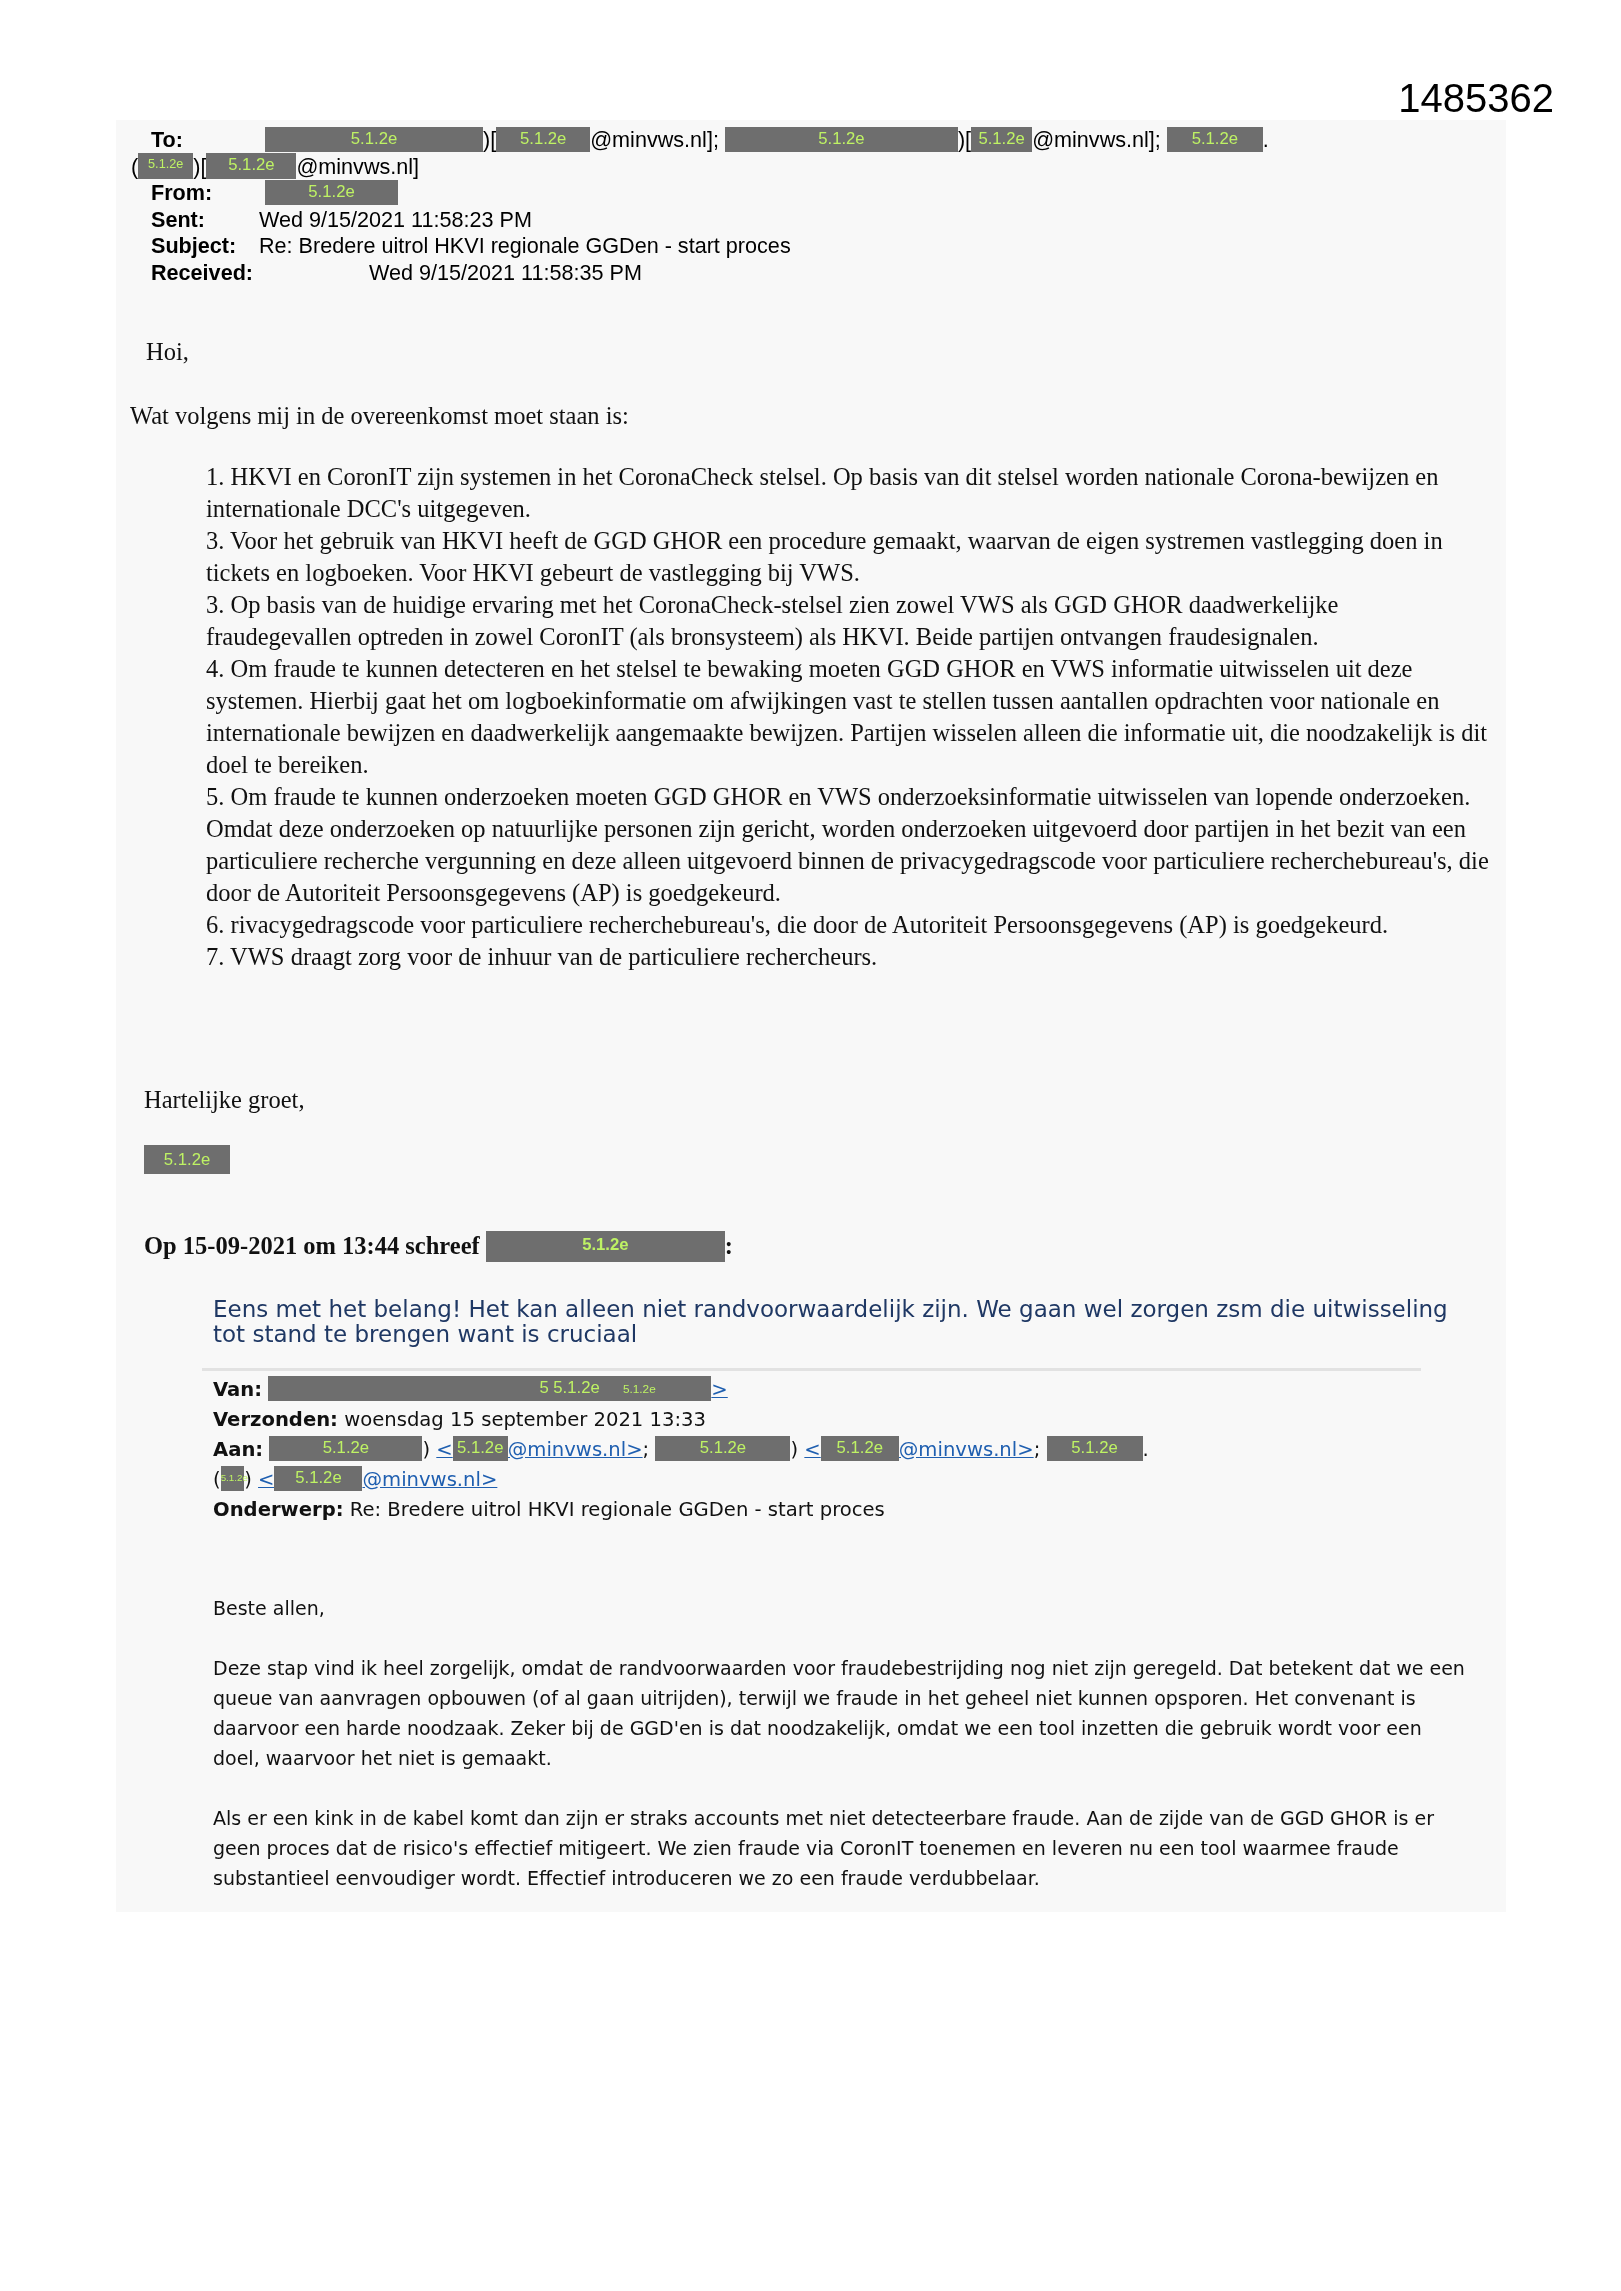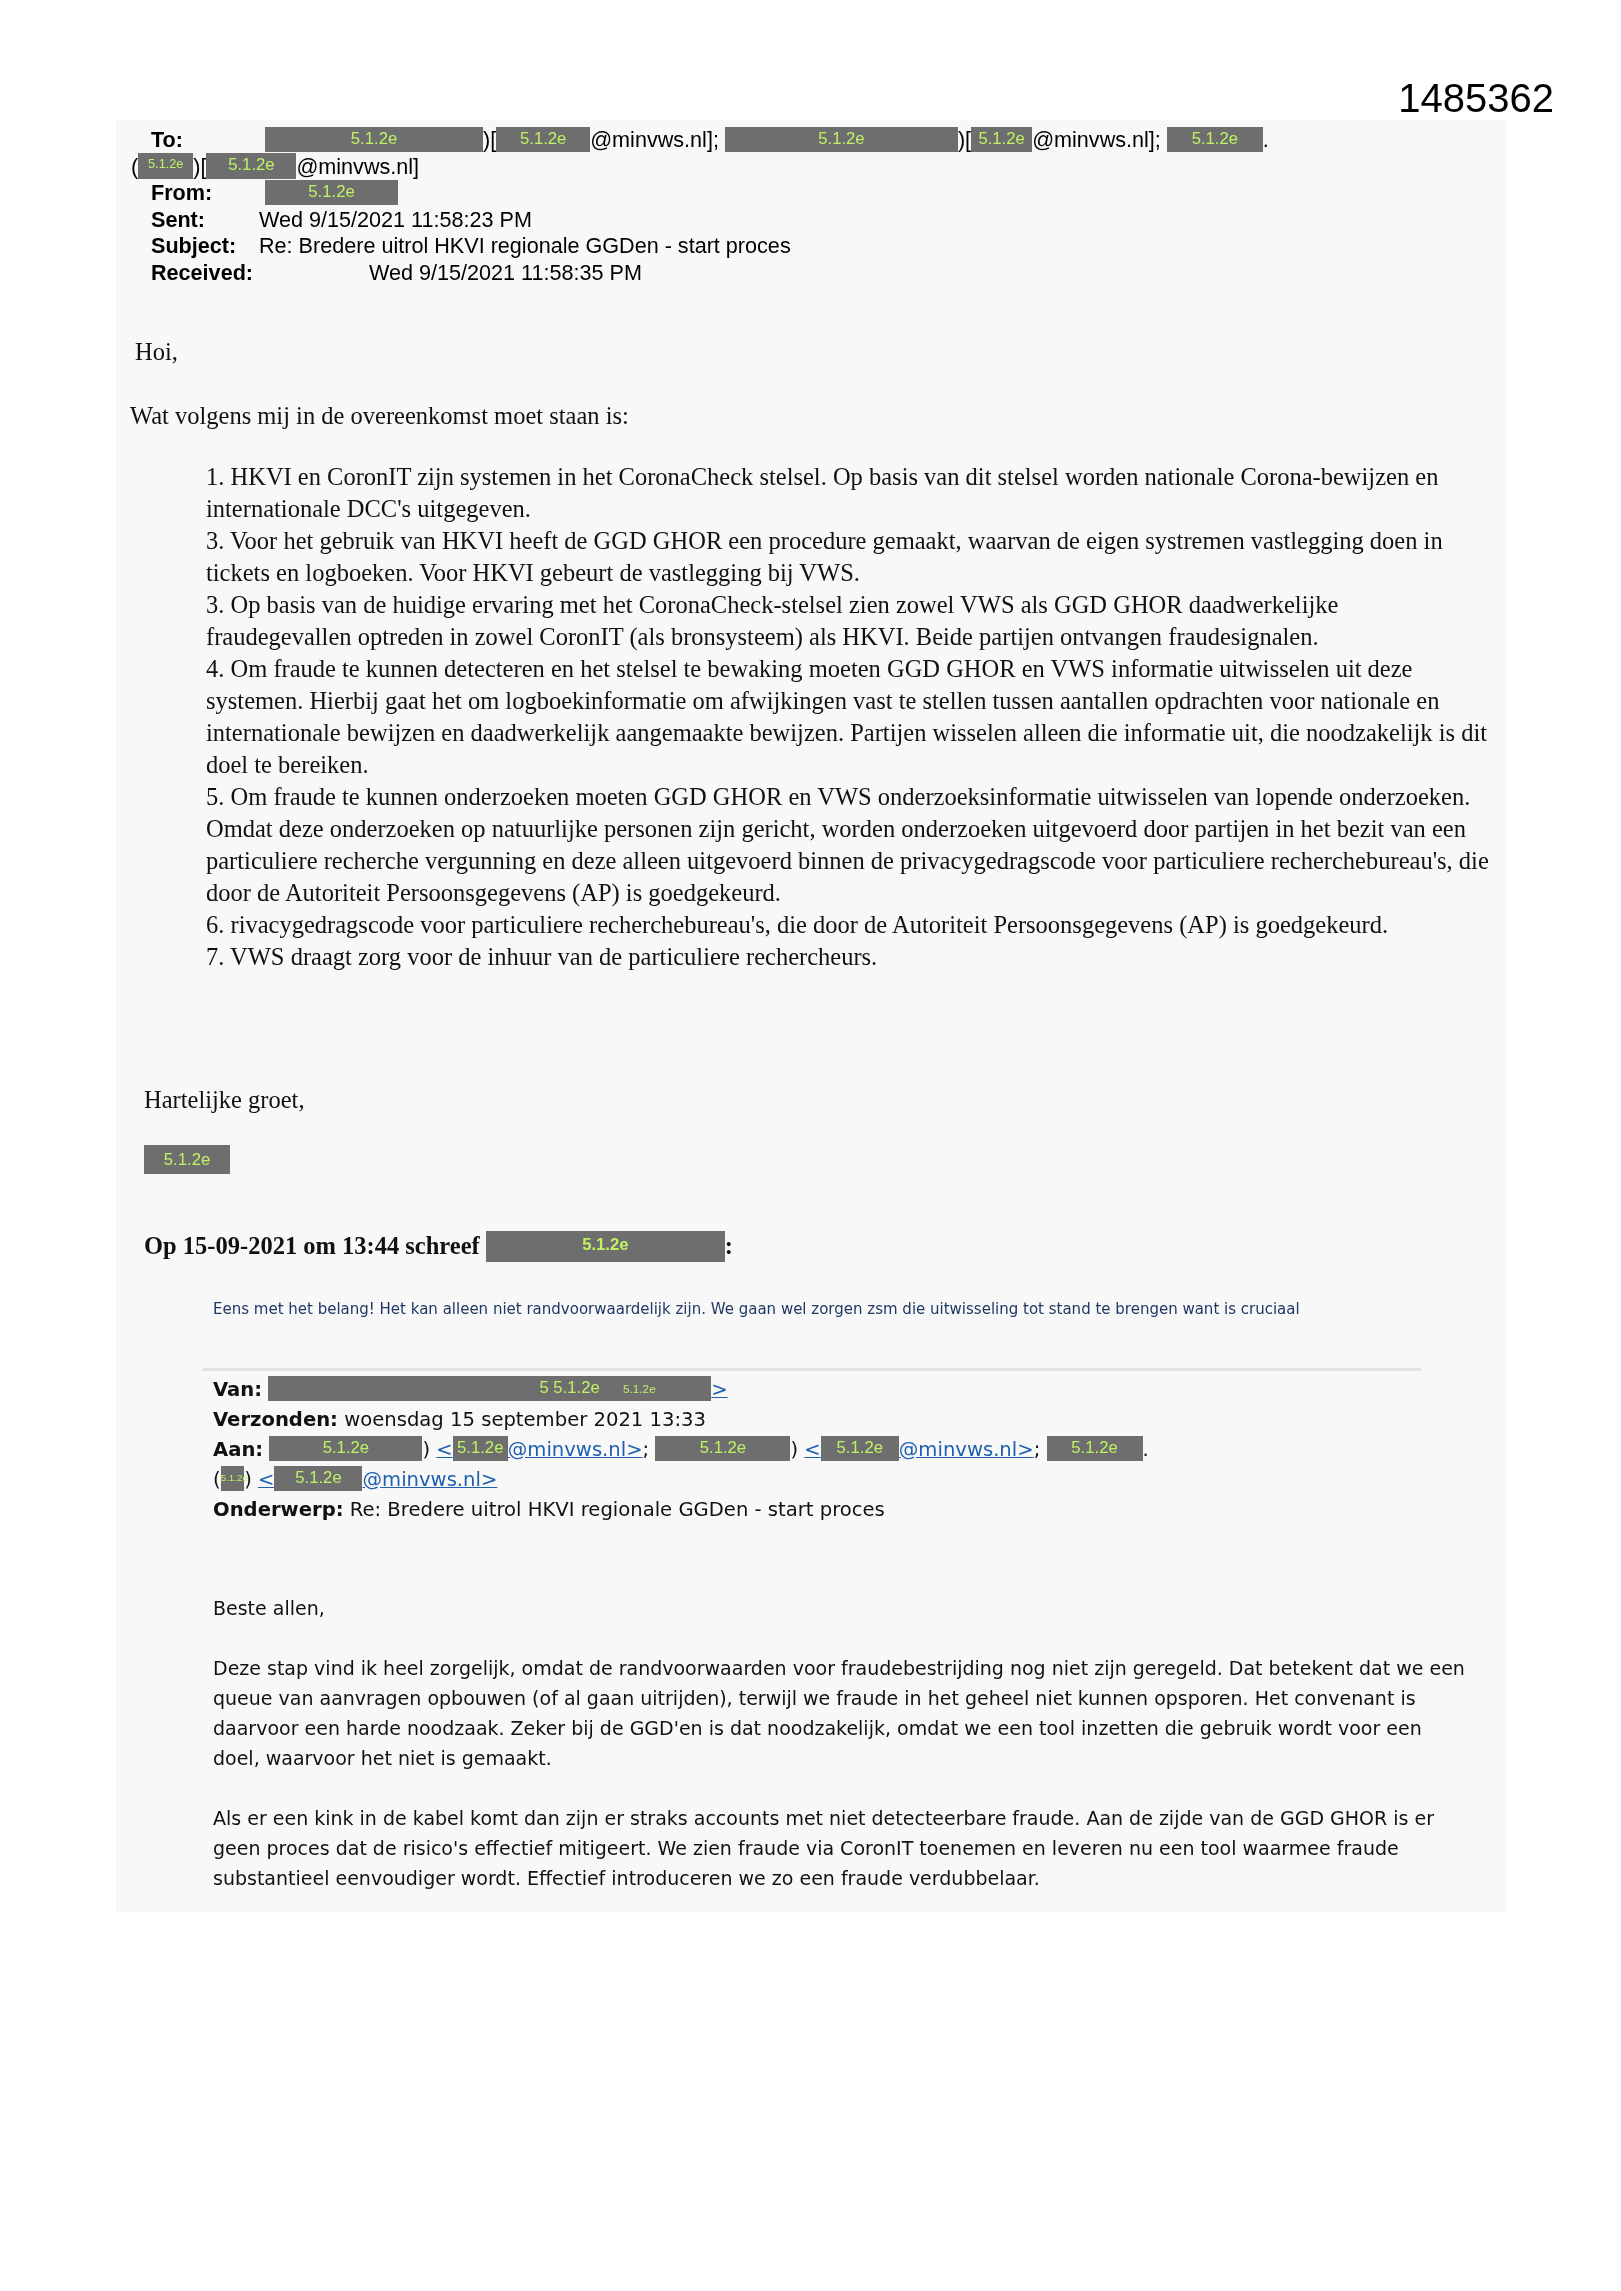--- a/index.html
+++ b/index.html
@@ -7,30 +7,30 @@
   .doc-id { position: absolute; top: 76px; right: 67px; font-family: "Liberation Sans", sans-serif; font-size: 40px; color: #000; }
   .panel { position: absolute; left: 116px; top: 120px; width: 1390px; height: 1792px; background: #f8f8f8; }
 
   .hdr { position: absolute; left: 131px; top: 127px; width: 1372px; font-family: "Liberation Sans", sans-serif; font-size: 21.6px; line-height: 26.5px; }
   .hdr .row { position: relative; height: 26.5px; white-space: nowrap; }
   .hdr .lbl { font-weight: bold; display: inline-block; width: 108px; margin-left: 20px; }
   .red { display: inline-block; background: #6e6e6e; color: #bef264; text-align: center; font-family: "Liberation Sans", sans-serif; font-size: 16.7px; height: 25.5px; line-height: 23.5px; vertical-align: middle; position: relative; top: -2px; }
   .red.sm { font-size: 12.7px; }
 
   .serif { font-family: "Liberation Serif", serif; font-size: 24.5px; color: #111; }
-  .greeting { position: absolute; left: 135px; top: 338px; text-align: right; }
+  .greeting { position: absolute; left: 146px; top: 338px; text-align: right; }
   .intro { position: absolute; left: 130px; top: 402px; }
   .list { position: absolute; left: 206px; top: 461px; width: 1284px; line-height: 32px; }
   .list .item { margin: 0; }
   .closing { position: absolute; left: 144px; top: 1086px; }
   .sig { position: absolute; left: 144px; top: 1147px; }
   .onwrote { position: absolute; left: 144px; top: 1232px; white-space: nowrap; font-weight: bold; }
 
   .sans2 { font-family: "DejaVu Sans", sans-serif; }
-  .reply { position: absolute; left: 213px; top: 1297px; width: 1245px; font-size: 15px; line-height: 24.5px; color: #1f3864; }
+  .reply { position: absolute; left: 213px; top: 1297px; width: 1245px; font-size: 23px; line-height: 24.5px; color: #1f3864; }
   .sep { position: absolute; left: 202px; top: 1368px; width: 1219px; height: 2.9px; background: #e2e2e2; }
   .qhdr { position: absolute; left: 213px; top: 1375px; width: 1274px; font-size: 19.6px; line-height: 30px; color: #111; }
   .qhdr .row { white-space: nowrap; height: 30px; }
   .qhdr b { font-weight: bold; }
   .lnk { color: #1f5fb0; text-decoration: underline; }
   .qbody { position: absolute; left: 213px; top: 1593px; width: 1255px; font-size: 19px; line-height: 30px; color: #111; }
   .qbody p { margin: 0 0 30px 0; }
 </style>
 </head>
 <body>

